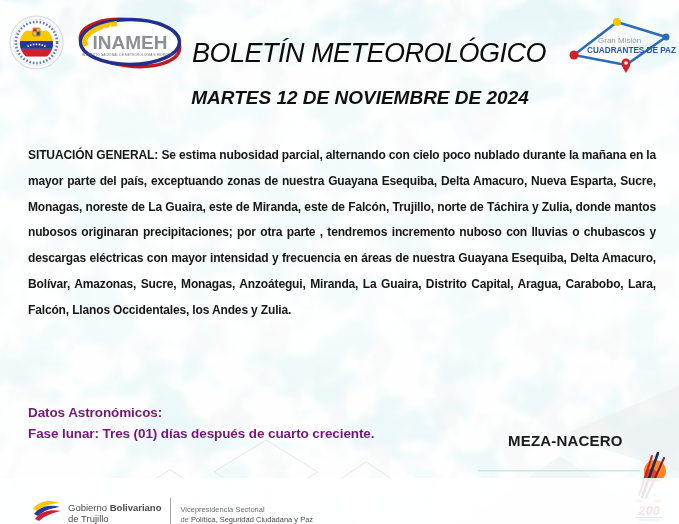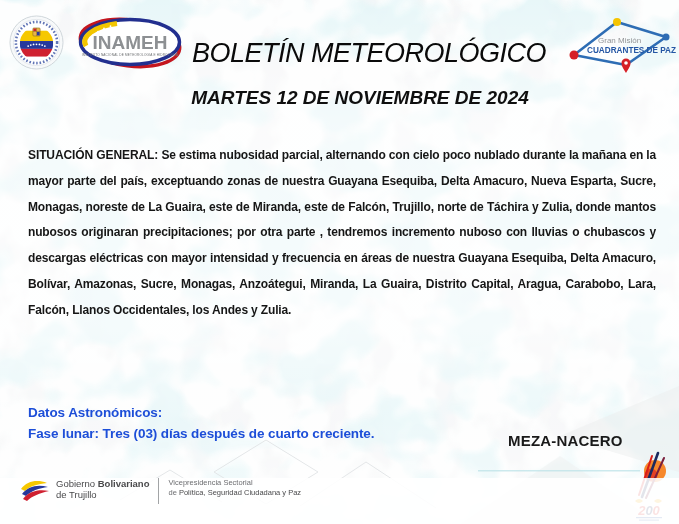--- a/index.html
+++ b/index.html
@@ -24,32 +24,32 @@
     font-size:19px;font-weight:bold;font-style:italic;color:#0f0f0f;white-space:nowrap;
   }
   .body-text{
     left:28px;top:131px;width:628px;
     font-size:12px;line-height:25.8px;font-weight:bold;
     text-align:justify;letter-spacing:-0.15px;color:#161616;
   }
   .body-text .label{letter-spacing:-0.1px;}
   .astro{
     left:28px;top:402px;width:420px;
-    font-size:13.5px;font-weight:bold;line-height:21px;color:#1d4ed8;letter-spacing:-0.1px;
+    font-size:13.5px;font-weight:bold;line-height:21px;color:#701a75;letter-spacing:-0.1px;
   }
   .signature{
     left:508px;top:432px;width:145px;text-align:left;
     font-size:15px;font-weight:bold;letter-spacing:0.2px;color:#1a1a1a;white-space:nowrap;
   }
   .bicent{left:628px;top:451px;width:42px;height:72px;}
 
   .footer{
     left:0;top:478px;width:679px;height:46px;
     background:rgba(255,255,255,0.88);
-    display:flex;align-items:flex-start;padding-left:20px;box-sizing:border-box;
+    display:flex;align-items:flex-end;padding-left:32px;box-sizing:border-box;
   }
   .gov-logo{width:30px;height:26px;margin-right:6px;flex:0 0 auto;}
   .gov-text{font-size:9.5px;line-height:11px;color:#4a4a4c;}
   .gov-text .bold{font-weight:bold;}
   .footer-divider{width:1px;height:26px;background:#a2a4a6;margin:0 9px;}
   .vp-text{font-size:7.5px;line-height:9.5px;color:#6d6e71;}
   .vp-text .bold{font-weight:normal;color:#4a4a4c;}
 
   svg text{font-family:"Liberation Sans",sans-serif;}
 </style>
@@ -158,21 +158,21 @@
     <text x="36" y="30" font-size="8" fill="#939598">Gran Misión</text>
     <text x="25" y="40" font-size="8.2" font-weight="bold" fill="#2456a4">CUADRANTES DE PAZ</text>
   </svg>
 
   <div class="abs date">MARTES 12 DE NOVIEMBRE DE 2024</div>
 
   <p class="abs body-text"><span class="label">SITUACIÓN GENERAL:</span> <span>Se estima nubosidad parcial, alternando con cielo poco nublado durante la mañana en la mayor parte del país, exceptuando zonas de nuestra Guayana Esequiba, Delta Amacuro, Nueva Esparta, Sucre, Monagas, noreste de La Guaira, este de Miranda, este de Falcón, Trujillo, norte de Táchira y Zulia, donde mantos nubosos originaran precipitaciones; por otra parte , tendremos incremento nuboso con lluvias o chubascos y descargas eléctricas con mayor intensidad y frecuencia en áreas de nuestra Guayana Esequiba, Delta Amacuro, Bolívar, Amazonas, Sucre, Monagas, Anzoátegui, Miranda, La Guaira, Distrito Capital, Aragua, Carabobo, Lara, Falcón, Llanos Occidentales, los Andes y Zulia.</span></p>
 
   <div class="abs astro">
     <div>Datos Astronómicos:</div>
-    <div>Fase lunar: Tres (03) días después de cuarto creciente.</div>
+    <div>Fase lunar: Tres (01) días después de cuarto creciente.</div>
   </div>
 
   <div class="abs signature">MEZA-NACERO</div>
 
   <svg class="abs bicent" viewBox="0 0 42 72" aria-hidden="true">
     <circle cx="27" cy="20" r="11" fill="#f58220" opacity="0.95"></circle>
     <circle cx="23" cy="24" r="6.5" fill="#e23a22" opacity="0.9"></circle>
     <g stroke-linecap="round" fill="none">
       <path d="M30 2 L14 46" stroke="#1b2a5e" stroke-width="2.6"></path>
       <path d="M24 5 L11 44" stroke="#d91e18" stroke-width="2"></path>

